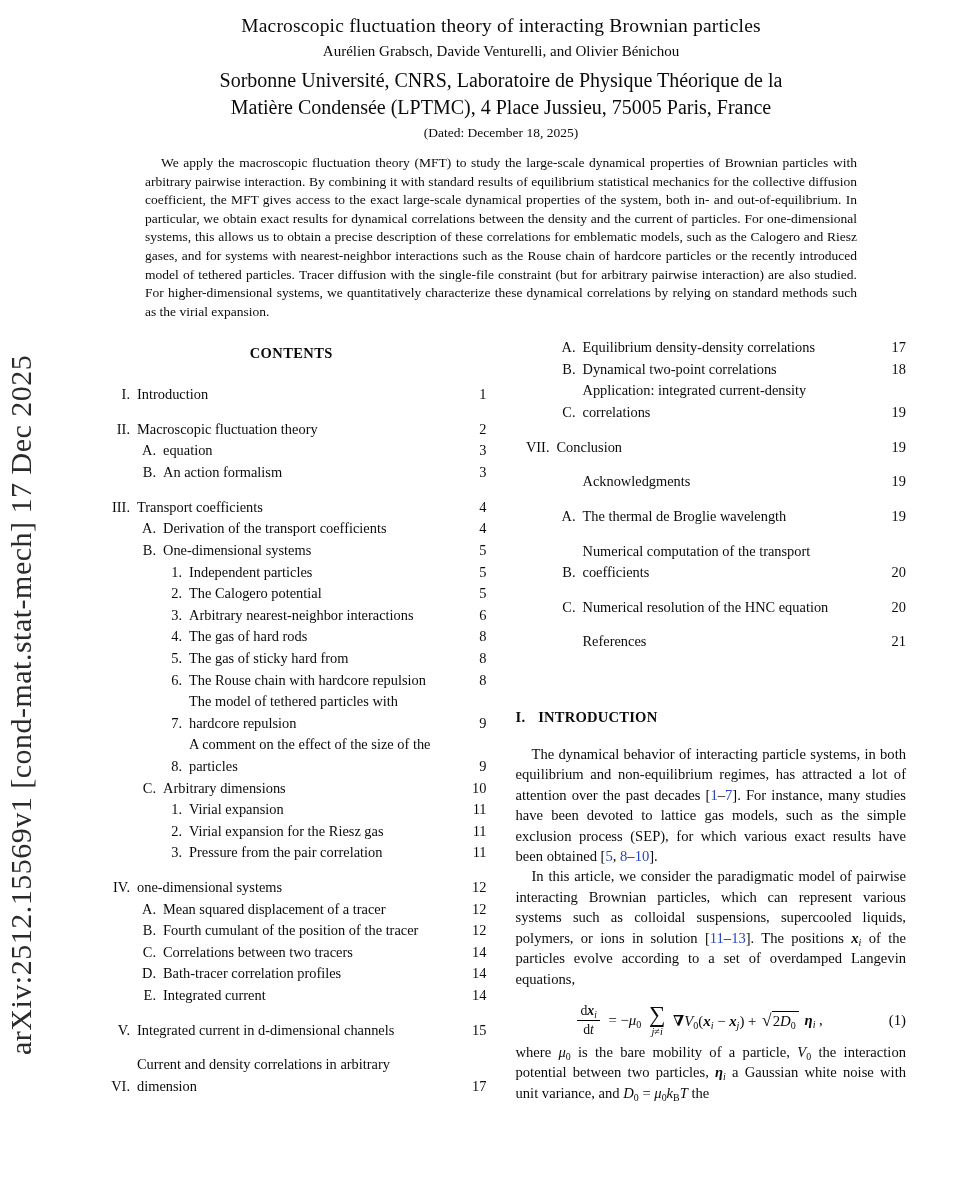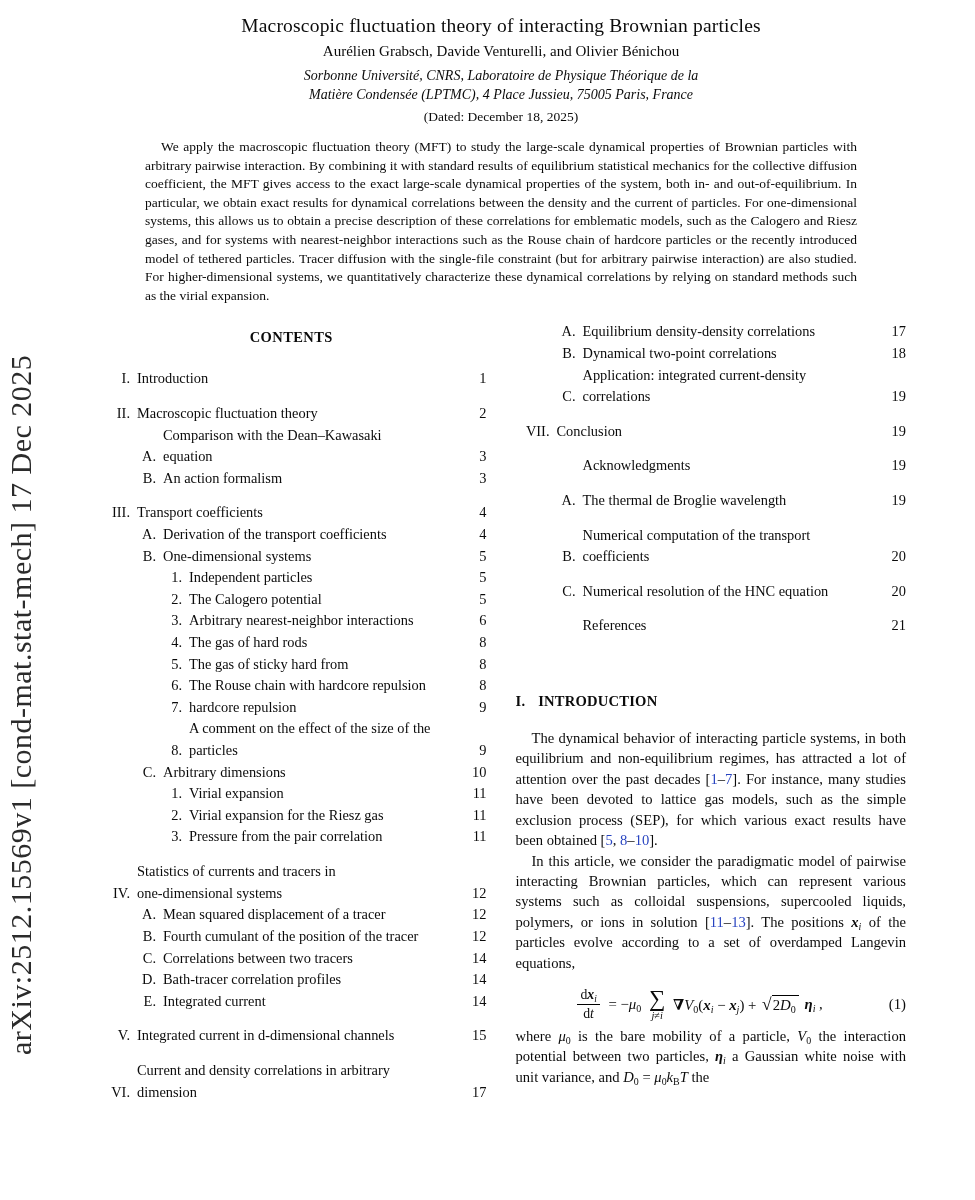--- a/index.html
+++ b/index.html
@@ -12,21 +12,21 @@
     transform:rotate(-90deg);transform-origin:0 0;
     white-space:nowrap;font-size:30px;letter-spacing:.5px;color:#2b2b2b;
     font-family:"Liberation Serif","DejaVu Serif",serif;
   }
 
   .content{position:absolute;left:96px;top:0;width:810px}
 
   .hdr{text-align:center;padding-top:15px}
   .title{font-size:19.5px;font-weight:normal;margin-bottom:6px;letter-spacing:.2px}
   .authors{font-size:15px;margin-bottom:7px}
-  .affil{font-size:14px;font-style:italic;line-height:1.33}
+  .affil{font-size:20px;line-height:1.33}
   .date{font-size:13.5px;margin-top:5px}
 
   .abstract{width:712px;margin:13px auto 0;font-size:13.5px;line-height:1.375;text-align:justify;text-indent:16px}
 
   .columns{display:flex;gap:29px;margin-top:16px}
   .col{width:393px}
 
   .toc-heading{text-align:center;font-weight:bold;font-size:14.5px;margin:8px 0 22px;letter-spacing:.4px}
   .toc{font-size:14.4px;line-height:1.5}
   .toc-entry{display:flex;align-items:flex-end}
@@ -101,21 +101,20 @@
             <div class="toc-entry i0 gap">
               <span class="toc-num">II.</span>
               <span class="toc-text">
                 <span class="toc-line">Macroscopic fluctuation theory</span>
               </span>
               <span class="toc-page">2</span>
             </div>
             <div class="toc-entry i1">
               <span class="toc-num">A.</span>
               <span class="toc-text">
-                <span class="toc-line">Comparison with the Dean–Kawasaki</span>
                 <span class="toc-line">equation</span>
               </span>
               <span class="toc-page">3</span>
             </div>
             <div class="toc-entry i1">
               <span class="toc-num">B.</span>
               <span class="toc-text">
                 <span class="toc-line">An action formalism</span>
               </span>
               <span class="toc-page">3</span>
@@ -179,20 +178,21 @@
             <div class="toc-entry i2">
               <span class="toc-num">6.</span>
               <span class="toc-text">
                 <span class="toc-line">The Rouse chain with hardcore repulsion</span>
               </span>
               <span class="toc-page">8</span>
             </div>
             <div class="toc-entry i2">
               <span class="toc-num">7.</span>
               <span class="toc-text">
+                <span class="toc-line">The model of tethered particles with</span>
                 <span class="toc-line">hardcore repulsion</span>
               </span>
               <span class="toc-page">9</span>
             </div>
             <div class="toc-entry i2">
               <span class="toc-num">8.</span>
               <span class="toc-text">
                 <span class="toc-line">A comment on the effect of the size of the</span>
                 <span class="toc-line">particles</span>
               </span>
@@ -222,21 +222,20 @@
             <div class="toc-entry i2">
               <span class="toc-num">3.</span>
               <span class="toc-text">
                 <span class="toc-line">Pressure from the pair correlation</span>
               </span>
               <span class="toc-page">11</span>
             </div>
             <div class="toc-entry i0 gap">
               <span class="toc-num">IV.</span>
               <span class="toc-text">
-                <span class="toc-line">Statistics of currents and tracers in</span>
                 <span class="toc-line">one-dimensional systems</span>
               </span>
               <span class="toc-page">12</span>
             </div>
             <div class="toc-entry i1">
               <span class="toc-num">A.</span>
               <span class="toc-text">
                 <span class="toc-line">Mean squared displacement of a tracer</span>
               </span>
               <span class="toc-page">12</span>

